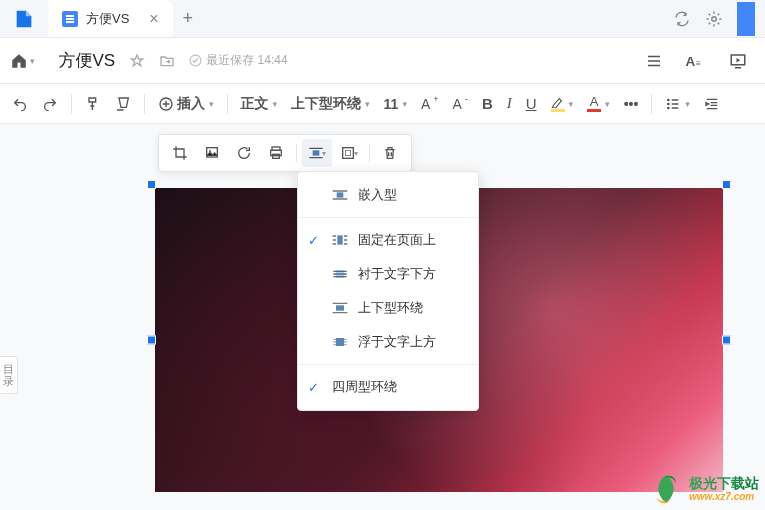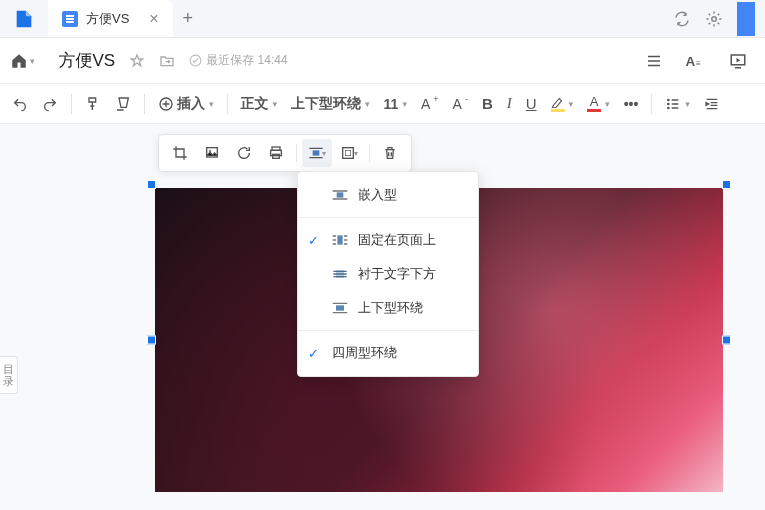--- a/index.html
+++ b/index.html
@@ -315,20 +315,38 @@
         </svg>
       <span>衬于文字下方</span>
     </div>
     <div class="dd-item">
       <svg class="dd-icon" viewBox="0 0 24 18">
           <path stroke="#777" stroke-width="2" d="M1 2h22M1 16h22"></path>
           <rect x="6" y="5" width="12" height="8" fill="#5a86b5"></rect>
         </svg>
       <span>上下型环绕</span>
     </div>
+    <div class="dd-item">
+      <svg class="dd-icon" viewBox="0 0 24 18">
+          <path stroke="#aac" stroke-width="2" d="M2 5h20M2 9h20M2 13h20"></path>
+          <rect x="6" y="3" width="12" height="12" fill="#5a86b5"></rect>
+        </svg>
+      <span>浮于文字上方</span>
+    </div>
     <div class="dd-sep"></div>
     <div class="dd-item">
       <span class="dd-check">✓</span>
       <span>四周型环绕</span>
     </div>
   </div>
 
+  <div class="watermark">
+    <svg class="wm-logo" viewBox="0 0 40 40">
+      <path fill="#3aa655" d="M20 4c6 3 9 10 9 16s-5 14-9 16c-4-2-9-10-9-16s3-13 9-16z"></path>
+      <path fill="#f5a623" d="M8 30c4 4 10 6 16 4-3 3-9 6-16-4z"></path>
+      <path fill="#1f8f3f" d="M32 12c-3-4-8-7-14-6 5-3 12-2 14 6z"></path>
+    </svg>
+    <div class="wm-text">
+      <span class="wm-cn">极光下载站</span>
+      <span class="wm-en">www.xz7.com</span>
+    </div>
+  </div>
 </div>
 
 </body></html>

